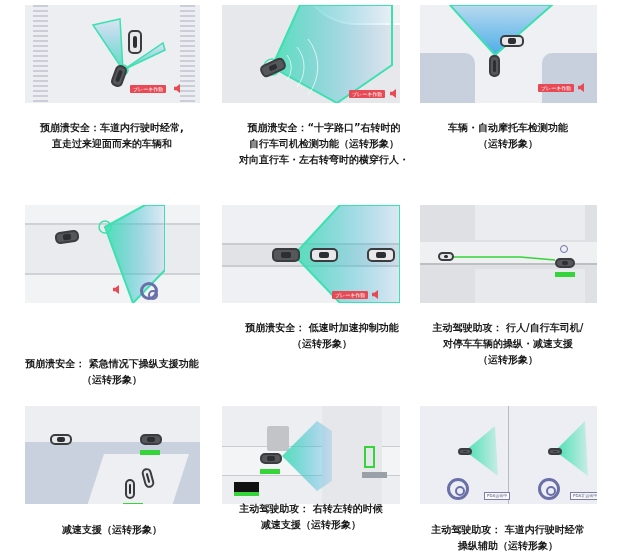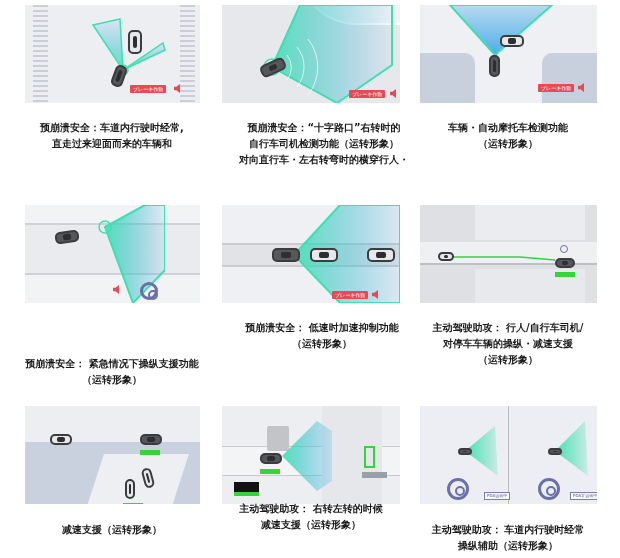--- a/index.html
+++ b/index.html
@@ -209,16 +209,16 @@
   <div class="wheel" style="left:27px;top:72px;"></div>
   <div class="pda" style="left:64px;top:86px;">PDA运转中</div>
 
   <svg class="abs" style="left:130px;top:15px;" width="40" height="55" viewBox="0 0 40 55">
     <path d="M5 30 L35 0 L38 55 Z" fill="url(#g9)"></path>
   </svg>
   <div class="car dark" style="left:128px;top:42px;width:14px;height:7px;"></div>
   <div class="wheel" style="left:118px;top:72px;"></div>
   <div class="pda" style="left:150px;top:86px;">PDA非运转中</div>
 </div>
-<div class="caption" style="left:408px;top:522px;font-family:Liberation Serif, serif;">
+<div class="caption" style="left:408px;top:522px;">
   <div>主动驾驶助攻： 车道内行驶时经常</div>
   <div>操纵辅助（运转形象）</div>
 </div>
 
 </body></html>

